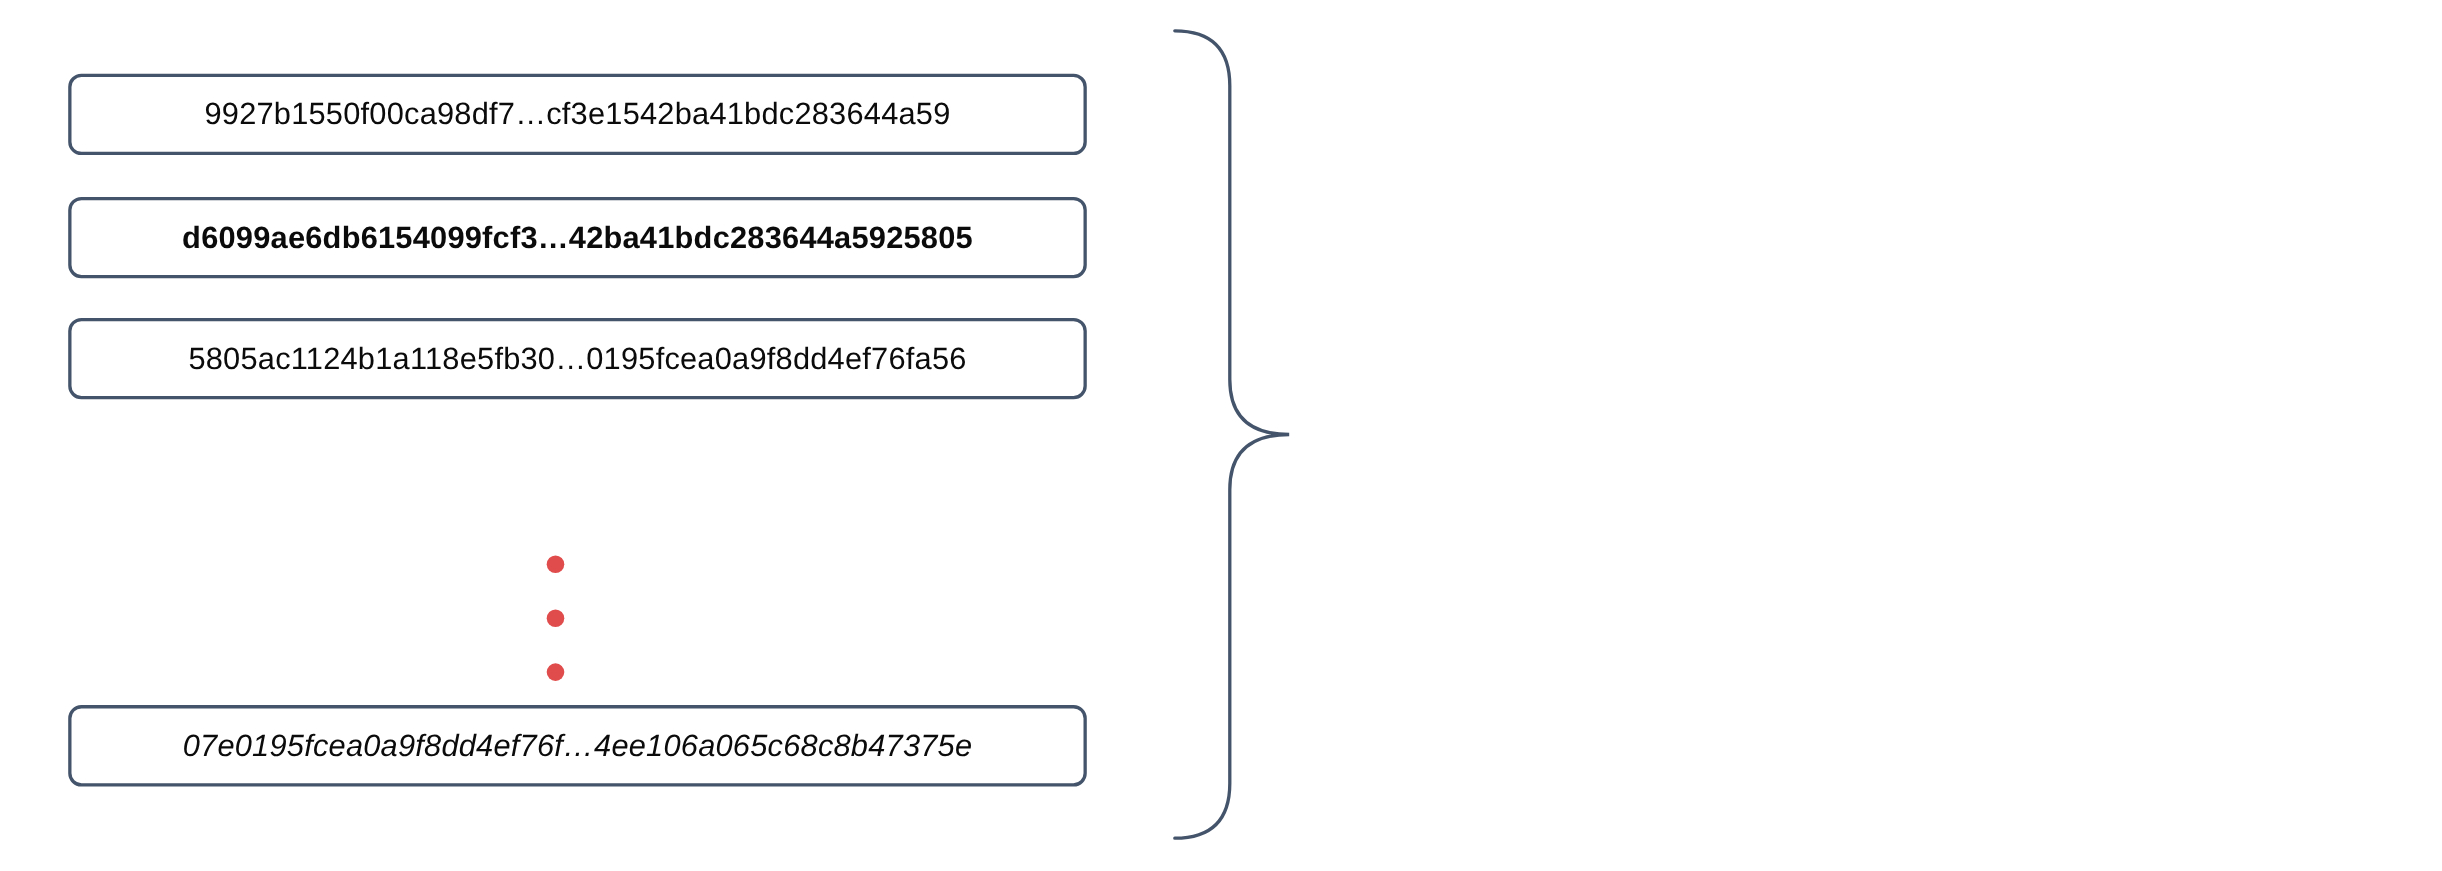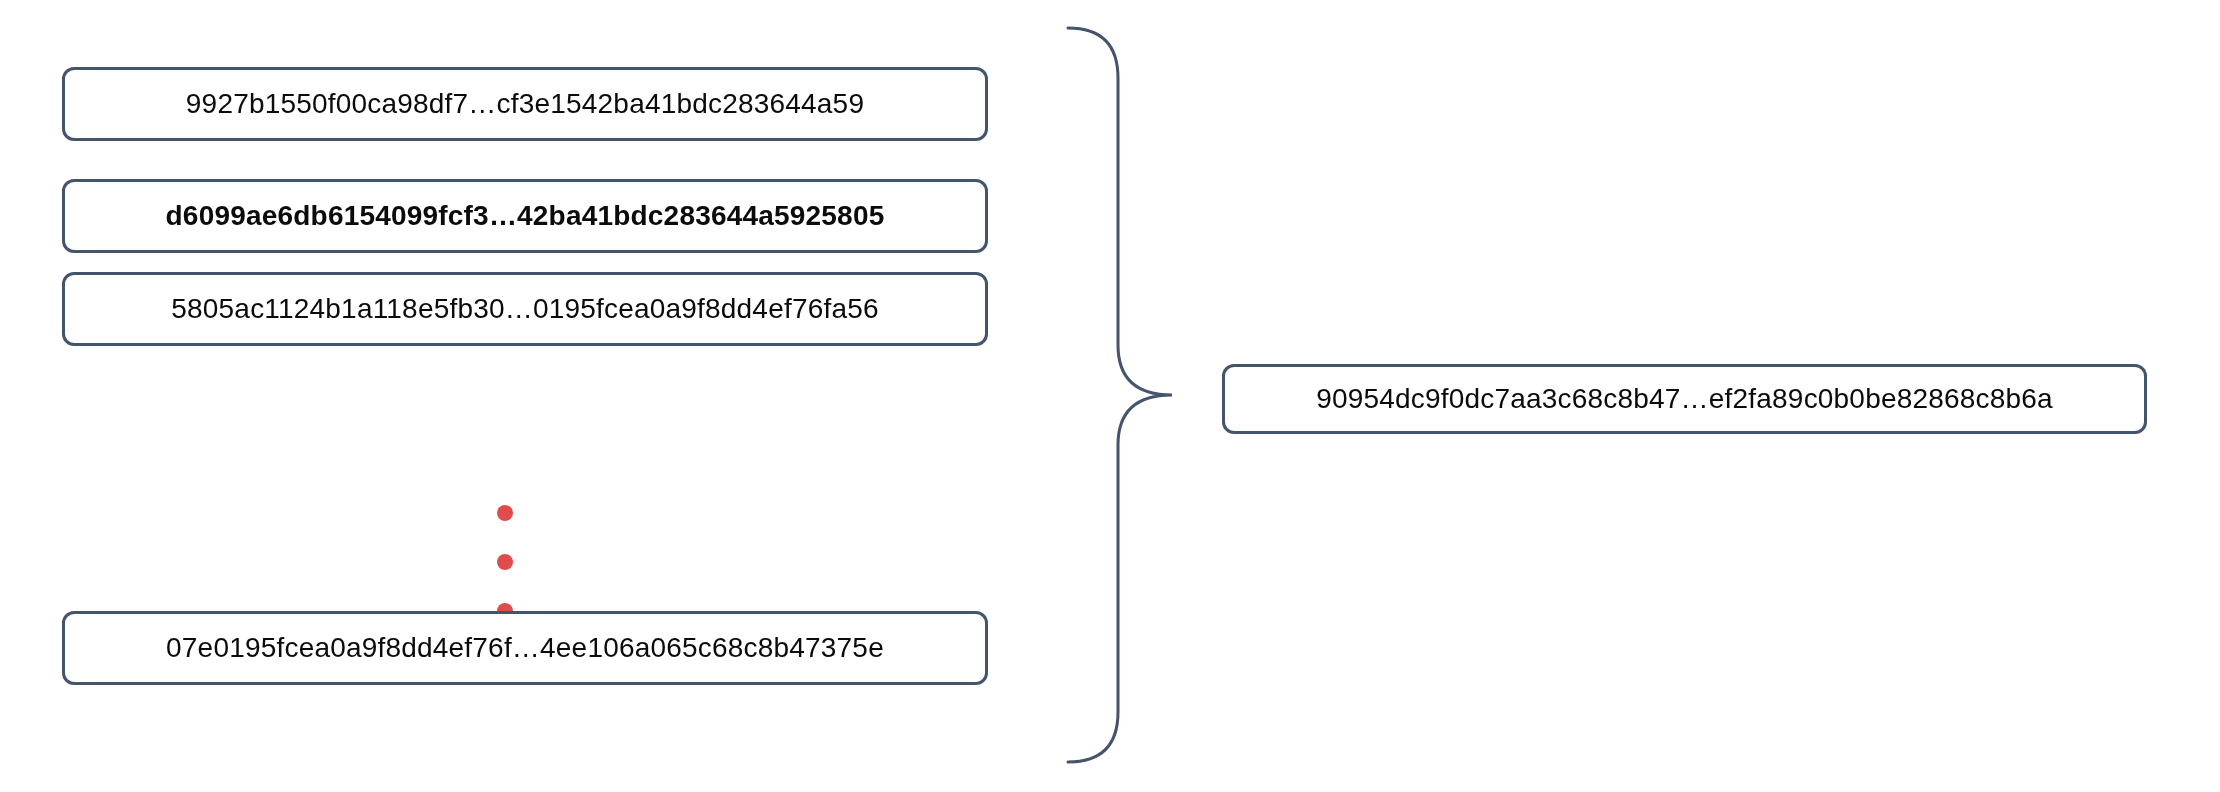--- a/index.html
+++ b/index.html
@@ -27,23 +27,23 @@
     align-items:center;
     justify-content:center;
     color:var(--text);
     font-size:28px;
     letter-spacing:0.2px;
     white-space:nowrap;
   }
   .left-box{left:62px;width:926px;height:74px;}
   .box-0{top:67px;}
   .box-1{top:179px;font-weight:bold;}
-  .box-2{top:272px;}
+  .box-2{top:289px;}
   .box-3{top:399px;}
-  .box-4{top:611px;}
+  .box-4{top:641px;font-style:italic;}
   .dots{
     position:absolute;
     left:497px;
     top:505px;
     width:16px;
     height:114px;
     display:flex;
     flex-direction:column;
     justify-content:space-between;
   }
@@ -99,17 +99,14 @@
   <svg class="brace" viewBox="0 0 150 750" xmlns="http://www.w3.org/2000/svg" aria-hidden="true">
     <path d="M 28 8
              Q 78 8 78 58
              L 78 325
              Q 78 375 132 375
              Q 78 375 78 425
              L 78 692
              Q 78 742 28 742"></path>
   </svg>
 
-  <div class="hash-box result-box">
-    <span>90954dc9f0dc7aa3c68c8b47…ef2fa89c0b0be82868c8b6a</span>
-  </div>
 
 </div>
 
 </body></html>

